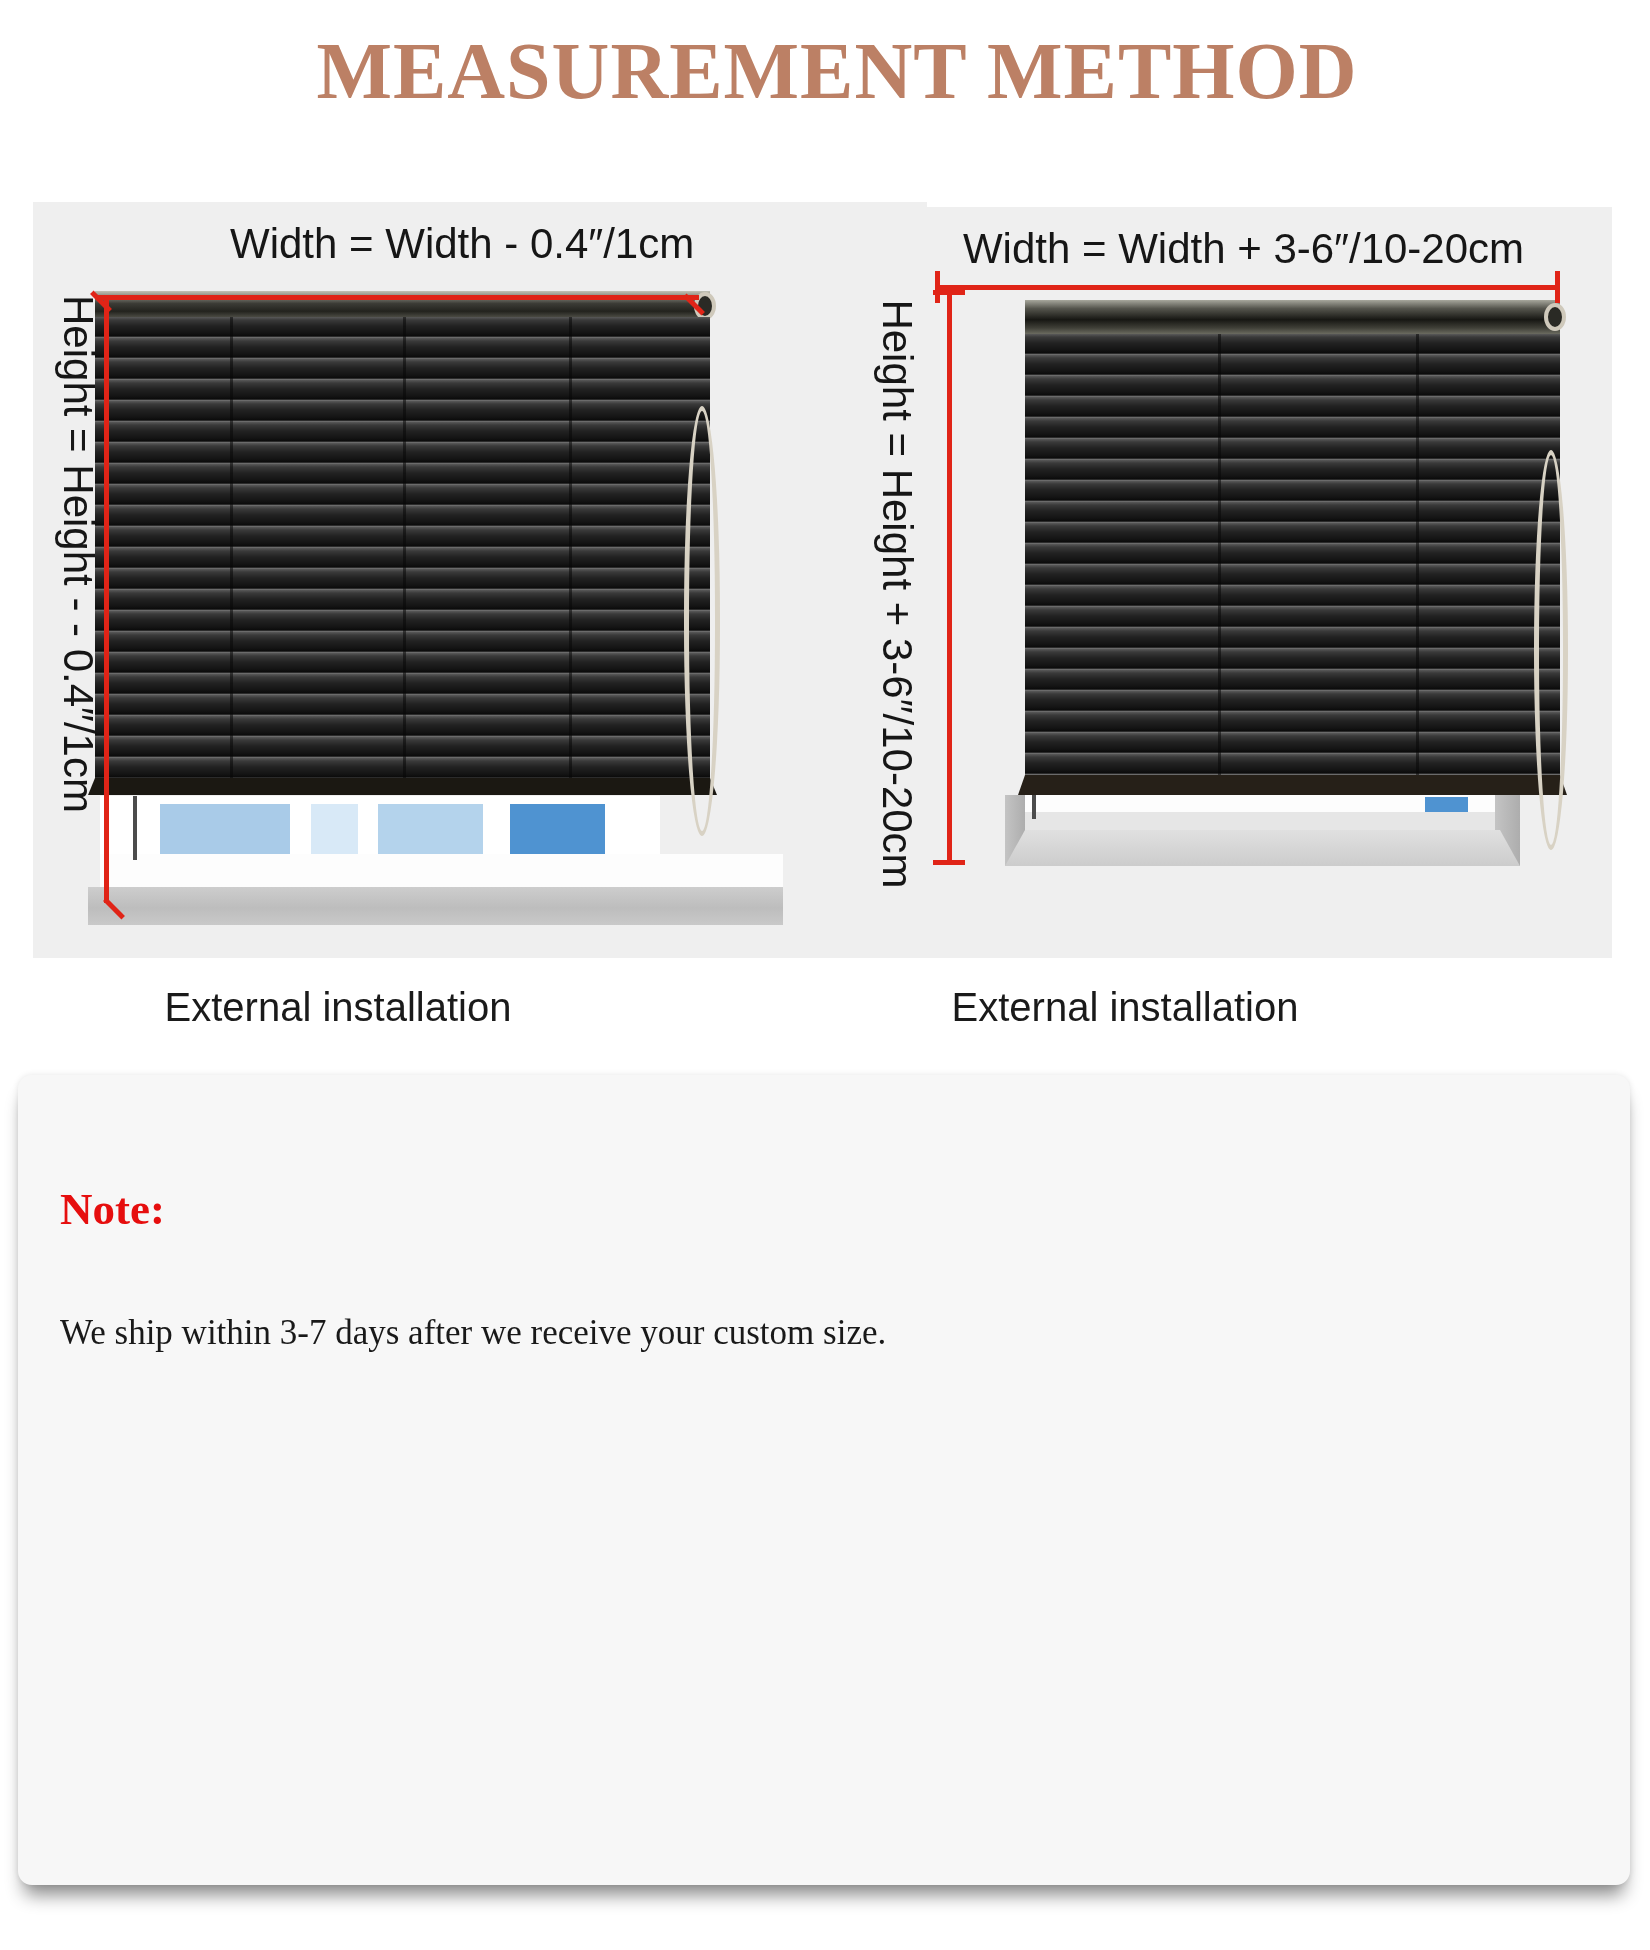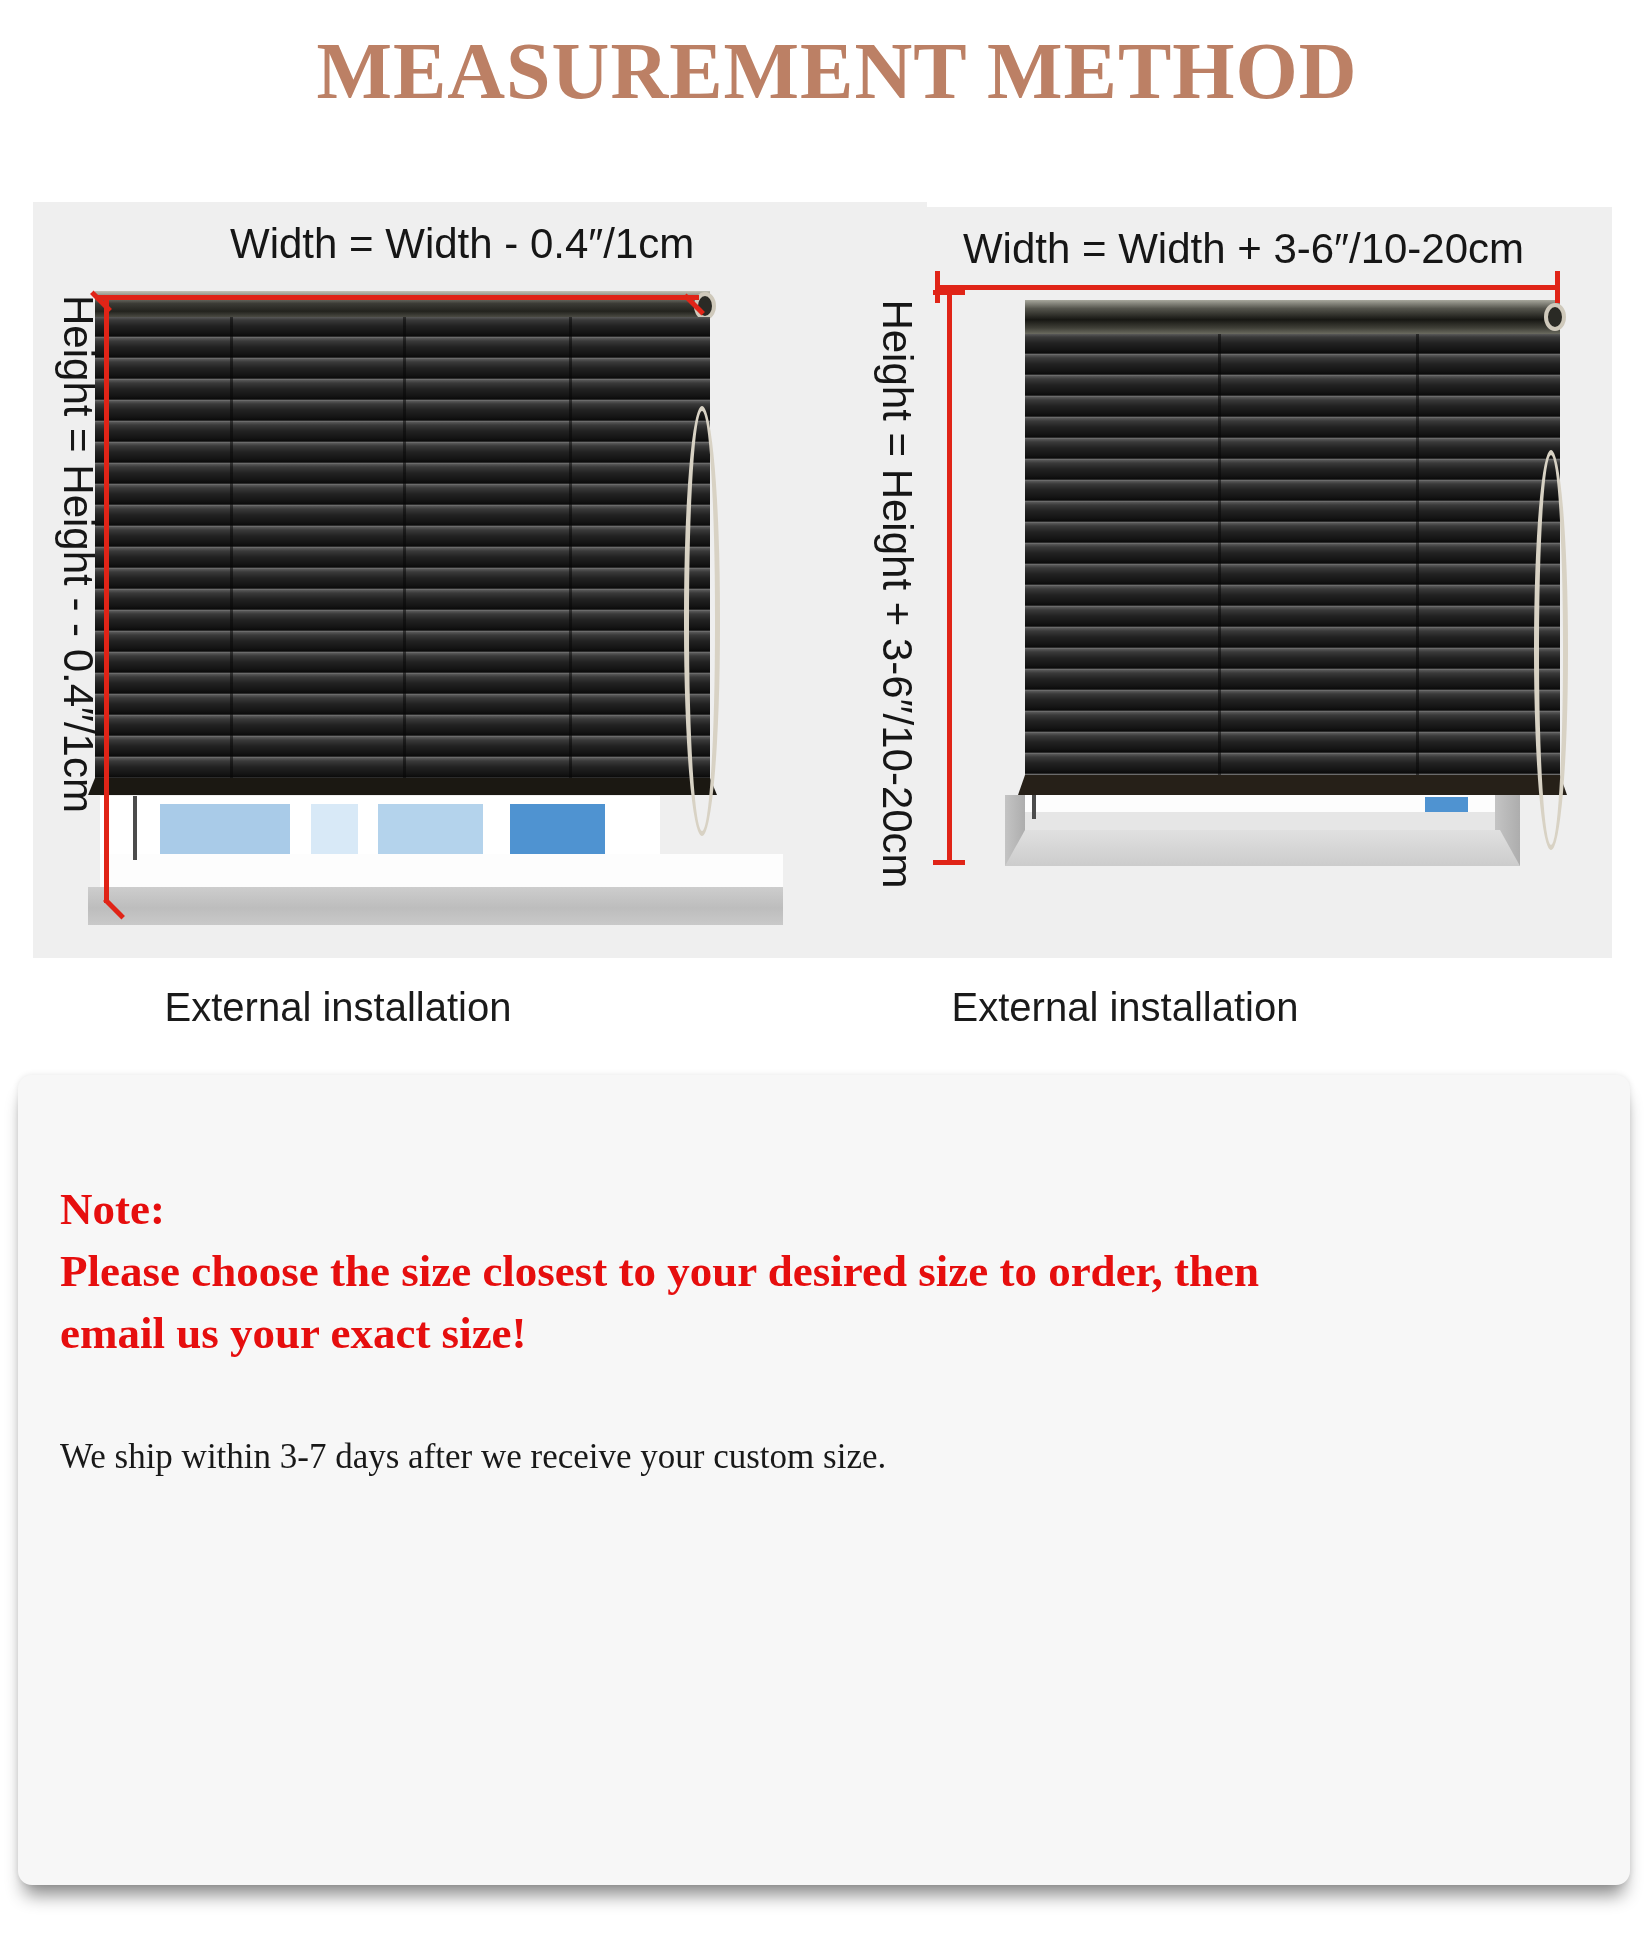--- a/index.html
+++ b/index.html
@@ -178,16 +178,14 @@
     <span class="tickh" style="top:0;"></span>
     <span class="tickh" style="bottom:0;"></span>
   </div>
 </div>
 
 <div class="abs caption" style="left:33px;">External installation</div>
 <div class="abs caption" style="left:820px;">External installation</div>
 
 <div class="abs note-box">
   <div class="note-heading">Note:</div>
-  <div class="note-warning">Please choose the size closest to your desired size to order, then
-email us your exact size!</div>
   <div class="note-ship">We ship within 3-7 days after we receive your custom size.</div>
 </div>
 
 </body></html>

